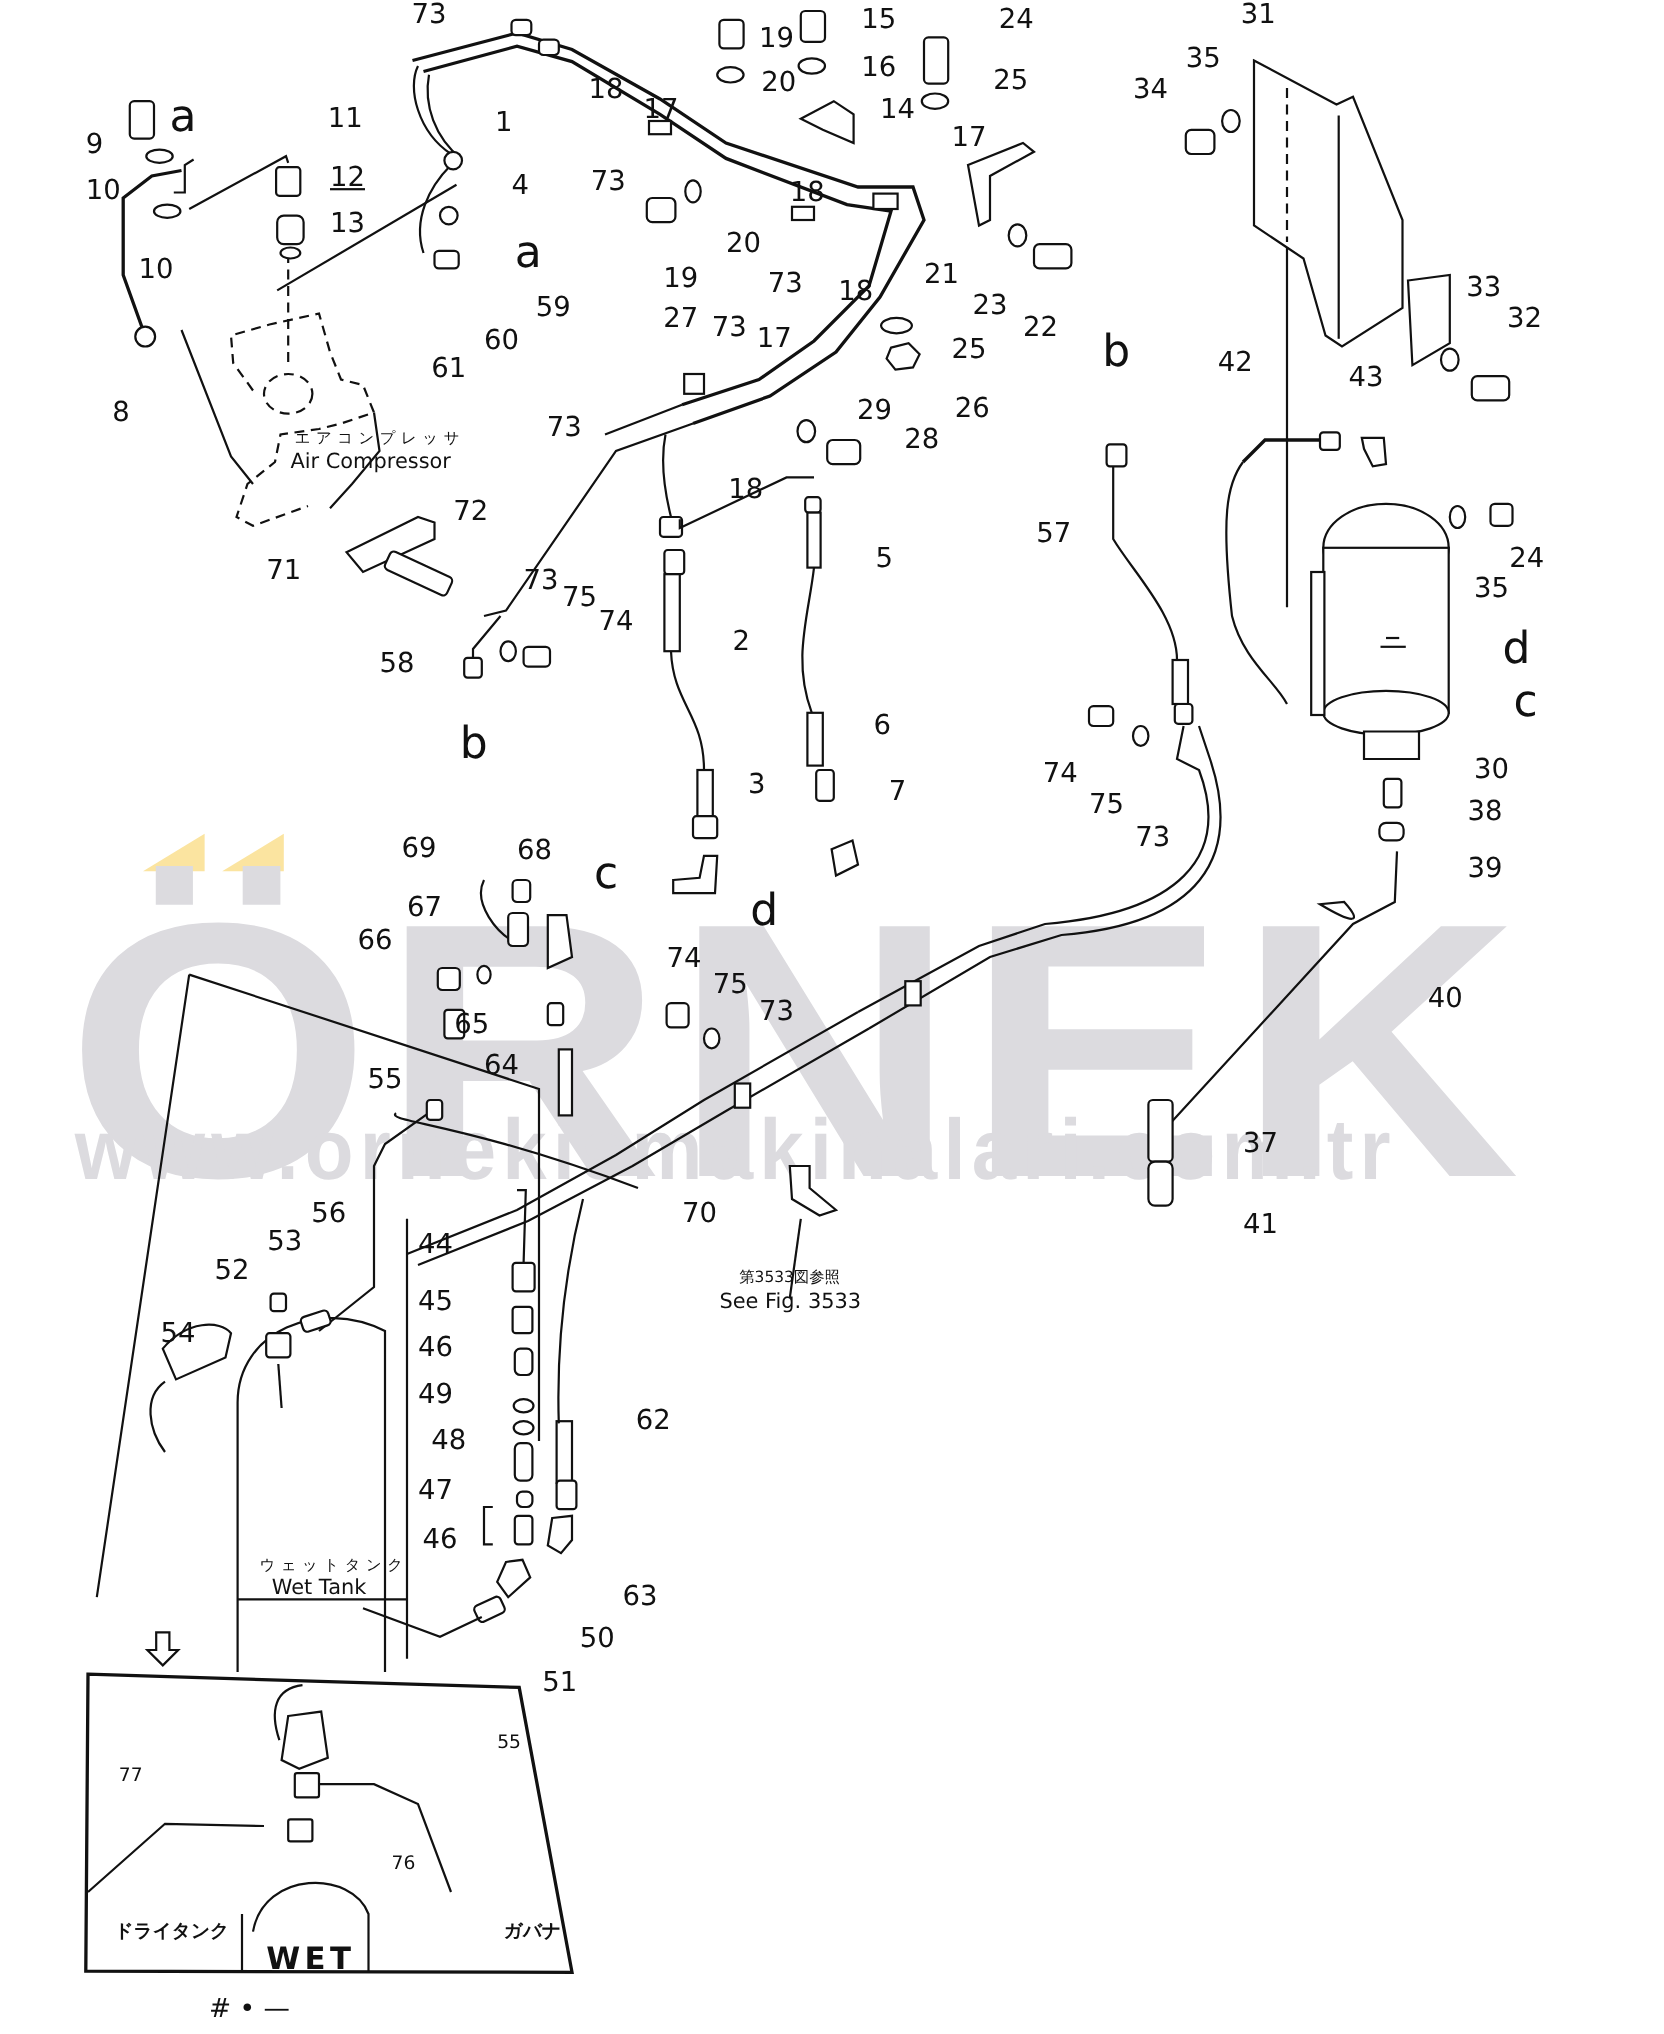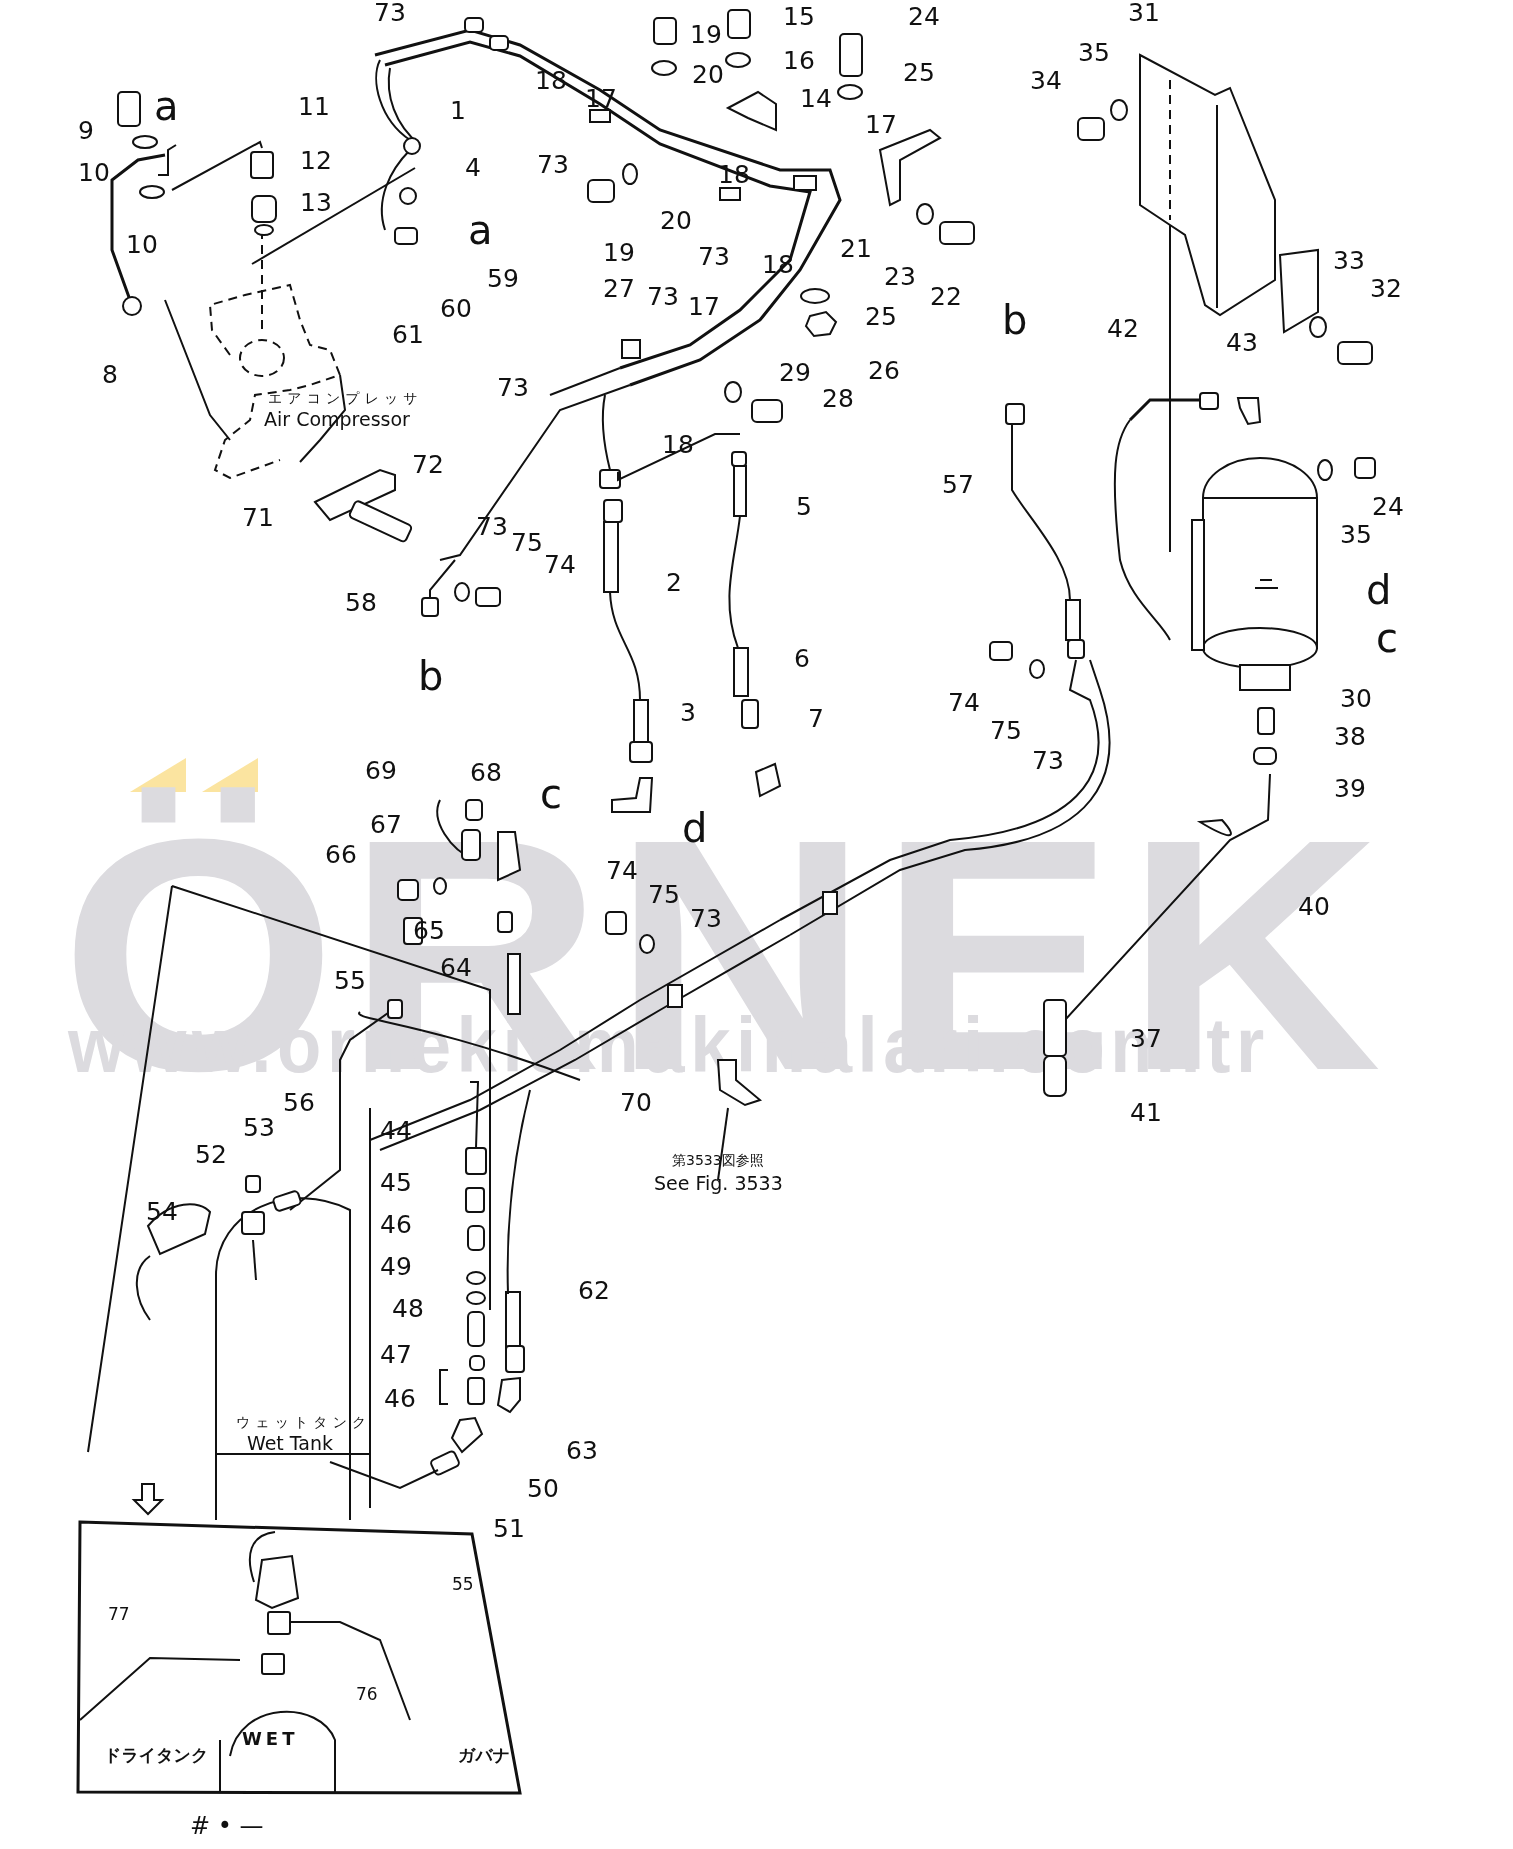--- a/index.html
+++ b/index.html
@@ -249,21 +249,21 @@
 
 <div class="caption-jp" style="left:268px;top:390px">エアコンプレッサ</div>
 <div class="caption-en" style="left:264px;top:408px">Air Compressor</div>
 <div class="caption-jp" style="left:236px;top:1414px">ウェットタンク</div>
 <div class="caption-en" style="left:247px;top:1432px">Wet Tank</div>
 <div class="caption-jp" style="left:672px;top:1152px;letter-spacing:0">第3533図参照</div>
 <div class="caption-en" style="left:654px;top:1172px">See Fig. 3533</div>
 
 <div class="inset-note" style="left:104px;top:1744px">ドライタンク</div>
 <div class="inset-note" style="left:458px;top:1744px">ガバナ</div>
-<div class="inset-note" style="left:242px;top:1728px;font-size:18px;letter-spacing:4px">WET</div>
+<div class="inset-note" style="left:242px;top:1764px;font-size:28px;letter-spacing:4px">WET</div>
 <div class="inset-note" style="left:108px;top:1604px;font-weight:normal">77</div>
 <div class="inset-note" style="left:356px;top:1684px;font-weight:normal">76</div>
 <div class="inset-note" style="left:452px;top:1574px;font-weight:normal">55</div>
 <div class="inset-note" style="left:190px;top:1812px;font-size:24px;font-weight:normal"># • —</div>
 
 <div id="callouts">
     <div class="callout" style="left: 374px; top: 0px;">73</div>
     <div class="callout" style="left: 450px; top: 98px;">1</div>
     <div class="callout" style="left: 465px; top: 155px;">4</div>
     <div class="callout" style="left: 535px; top: 68px;">18</div>
@@ -301,21 +301,21 @@
     <div class="callout" style="left: 544px; top: 552px;">74</div>
     <div class="callout" style="left: 345px; top: 590px;">58</div>
     <div class="callout" style="left: 666px; top: 570px;">2</div>
     <div class="callout" style="left: 796px; top: 494px;">5</div>
     <div class="callout" style="left: 794px; top: 646px;">6</div>
     <div class="callout" style="left: 680px; top: 700px;">3</div>
     <div class="callout" style="left: 808px; top: 706px;">7</div>
     <div class="callout" style="left: 78px; top: 118px;">9</div>
     <div class="callout" style="left: 298px; top: 94px;">11</div>
     <div class="callout" style="left: 78px; top: 160px;">10</div>
-    <div class="callout" style="left: 300px; top: 148px;">12</div>
+    <div class="callout" style="left: 300px; top: 148px; text-decoration: underline;">12</div>
     <div class="callout" style="left: 300px; top: 190px;">13</div>
     <div class="callout" style="left: 126px; top: 232px;">10</div>
     <div class="callout" style="left: 102px; top: 362px;">8</div>
     <div class="callout" style="left: 487px; top: 266px;">59</div>
     <div class="callout" style="left: 440px; top: 296px;">60</div>
     <div class="callout" style="left: 392px; top: 322px;">61</div>
     <div class="callout" style="left: 1128px; top: 0px;">31</div>
     <div class="callout" style="left: 1078px; top: 40px;">35</div>
     <div class="callout" style="left: 1030px; top: 68px;">34</div>
     <div class="callout" style="left: 1333px; top: 248px;">33</div>

